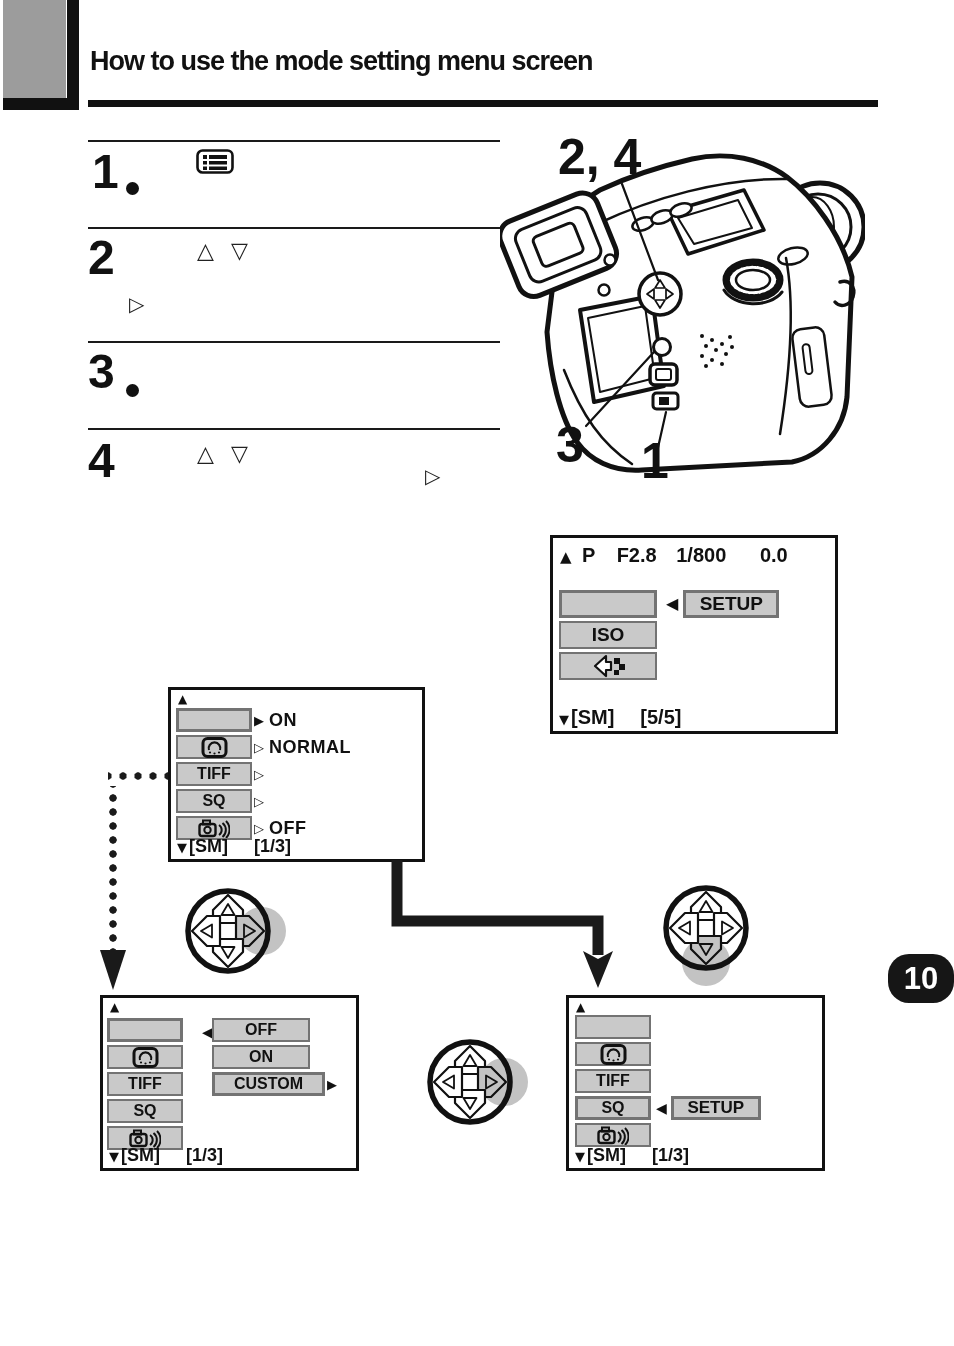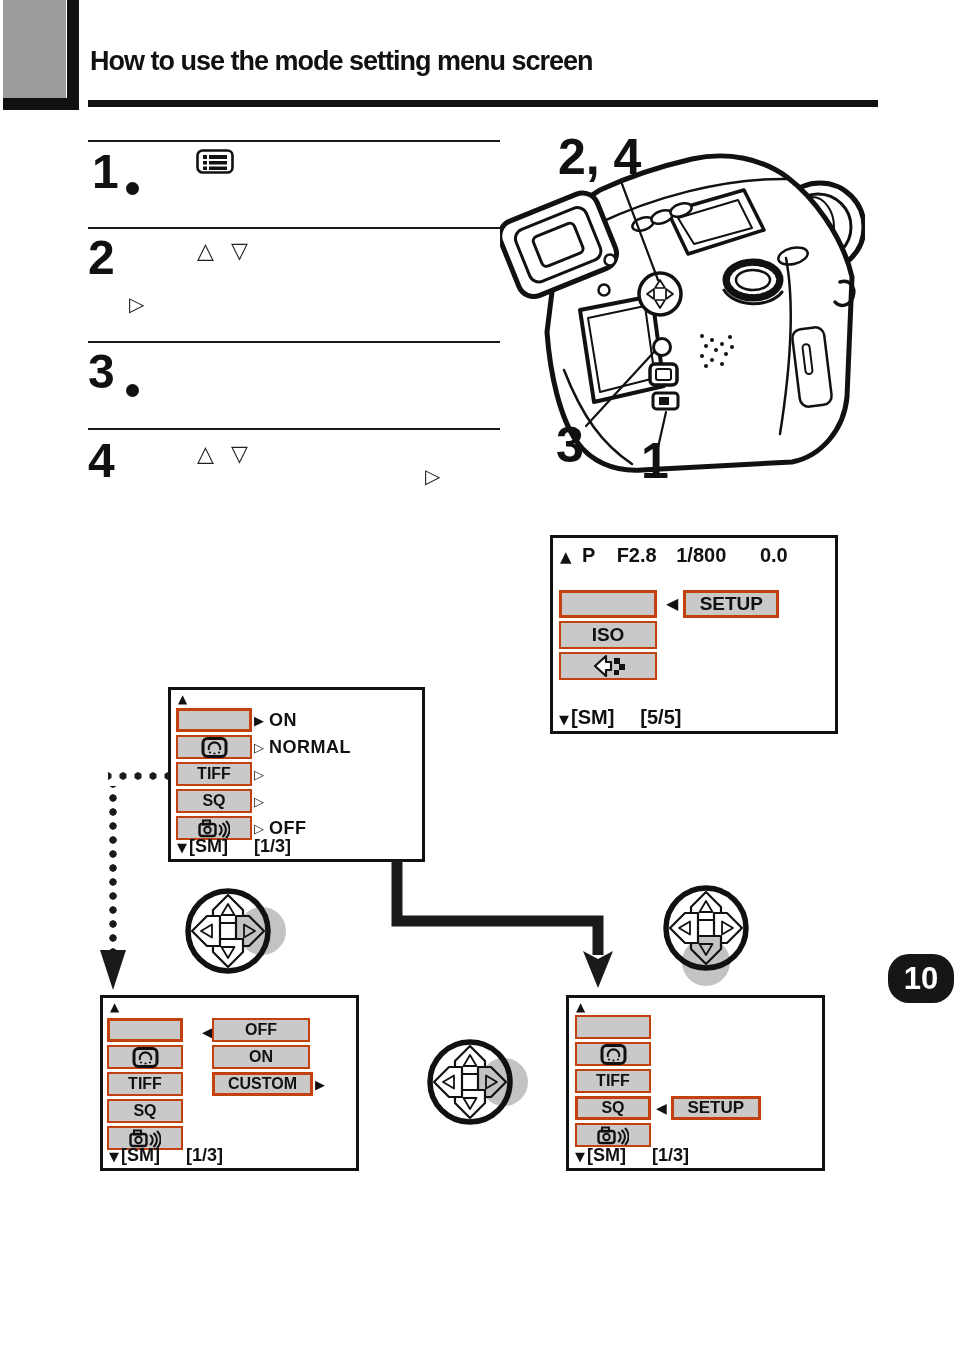--- a/index.html
+++ b/index.html
@@ -13,21 +13,21 @@
   
   .sep{position:absolute;left:88px;width:412px;height:2px;background:#1a1a1a;}
   .stepnum{position:absolute;font-size:48px;font-weight:900;line-height:1;}
   .bullet{position:absolute;width:13px;height:13px;border-radius:50%;background:#111;}
   .keys{position:absolute;font-size:22px;font-weight:400;color:#222;word-spacing:10px;}
   .rtri{position:absolute;font-size:20px;color:#222;}
   
   .camlbl{position:absolute;font-size:50px;font-weight:900;line-height:1;white-space:nowrap;}
   
   .screen{position:absolute;background:#fff;border:3px solid #111;box-sizing:border-box;}
-  .mbtn{box-sizing:border-box;height:24px;background:#c9c9c9;border:2px solid #c2410c;
+  .mbtn{box-sizing:border-box;height:24px;background:#c9c9c9;border:2px solid #737373;
         font-size:16px;font-weight:800;text-align:center;line-height:20px;color:#111;
         display:flex;align-items:center;justify-content:center;}
   .mbtn.sel{border-width:3px;}
   .mrow{display:flex;align-items:center;margin-bottom:3px;}
   .w90{width:76px;} .w98{width:98px;} .w100{width:98px;}
   .bigbtn{height:28px;font-size:19px;line-height:24px;}
   .marker{position:absolute;left:7px;top:2px;font-size:12px;}
   .val{margin-left:5px;font-size:18px;font-weight:800;letter-spacing:.5px;}
   .arr{margin-left:2px;font-size:13px;line-height:1;}
   .arrbig{font-size:16px;}
@@ -280,21 +280,21 @@
     </div>
     <span class="arr g abs" style="left:97px;top:27px;font-size:14px">◀</span>
     <div class="abs" style="left:109px;top:20px;">
       <div class="mrow">
           <div class="mbtn w98">OFF</div>
         </div>
       <div class="mrow">
           <div class="mbtn w98">ON</div>
         </div>
       <div class="mrow">
-        <div class="mbtn sel" style="width:101px">CUSTOM</div>
+        <div class="mbtn sel" style="width:113px">CUSTOM</div>
         <span class="arr g">▶</span>
       </div>
     </div>
     <div class="ftr">
       <span class="fm g">▼</span><span>[SM]</span><span class="fp">[1/3]</span>
     </div>
   </div>
 
   <div class="screen" style="left:566px;top:995px;width:259px;height:176px;">
     <span class="marker g">▲</span>

